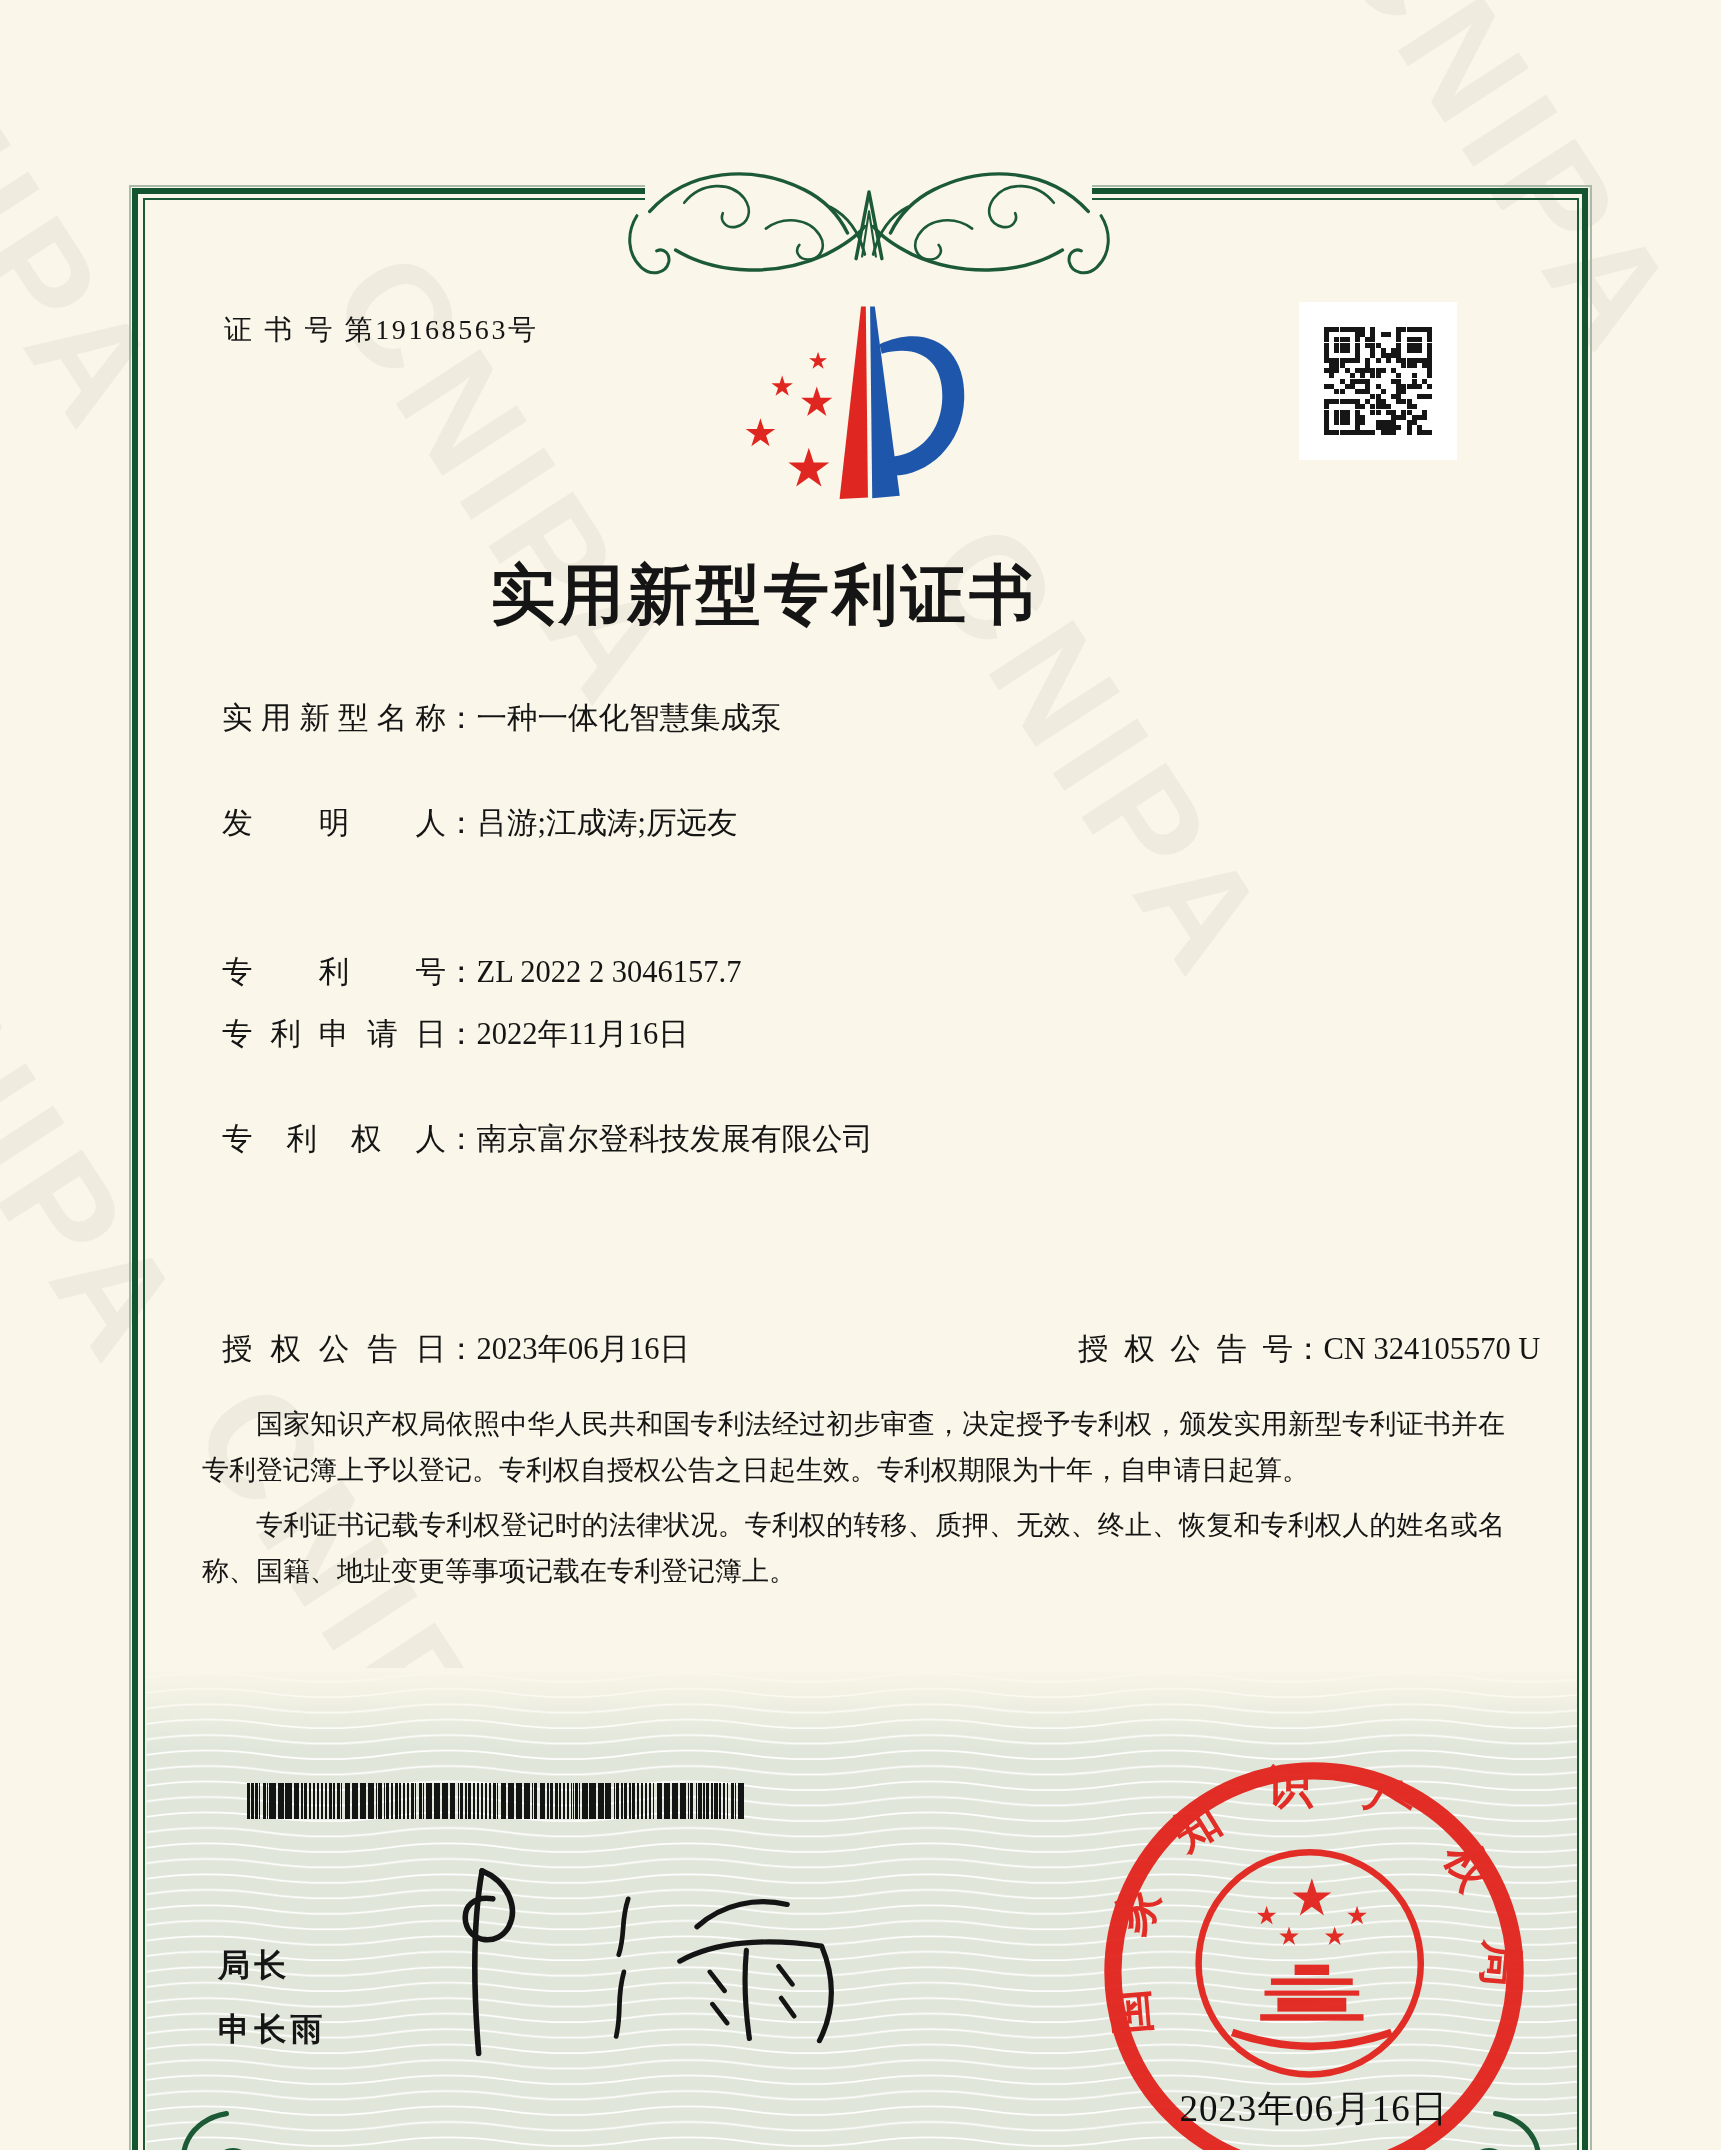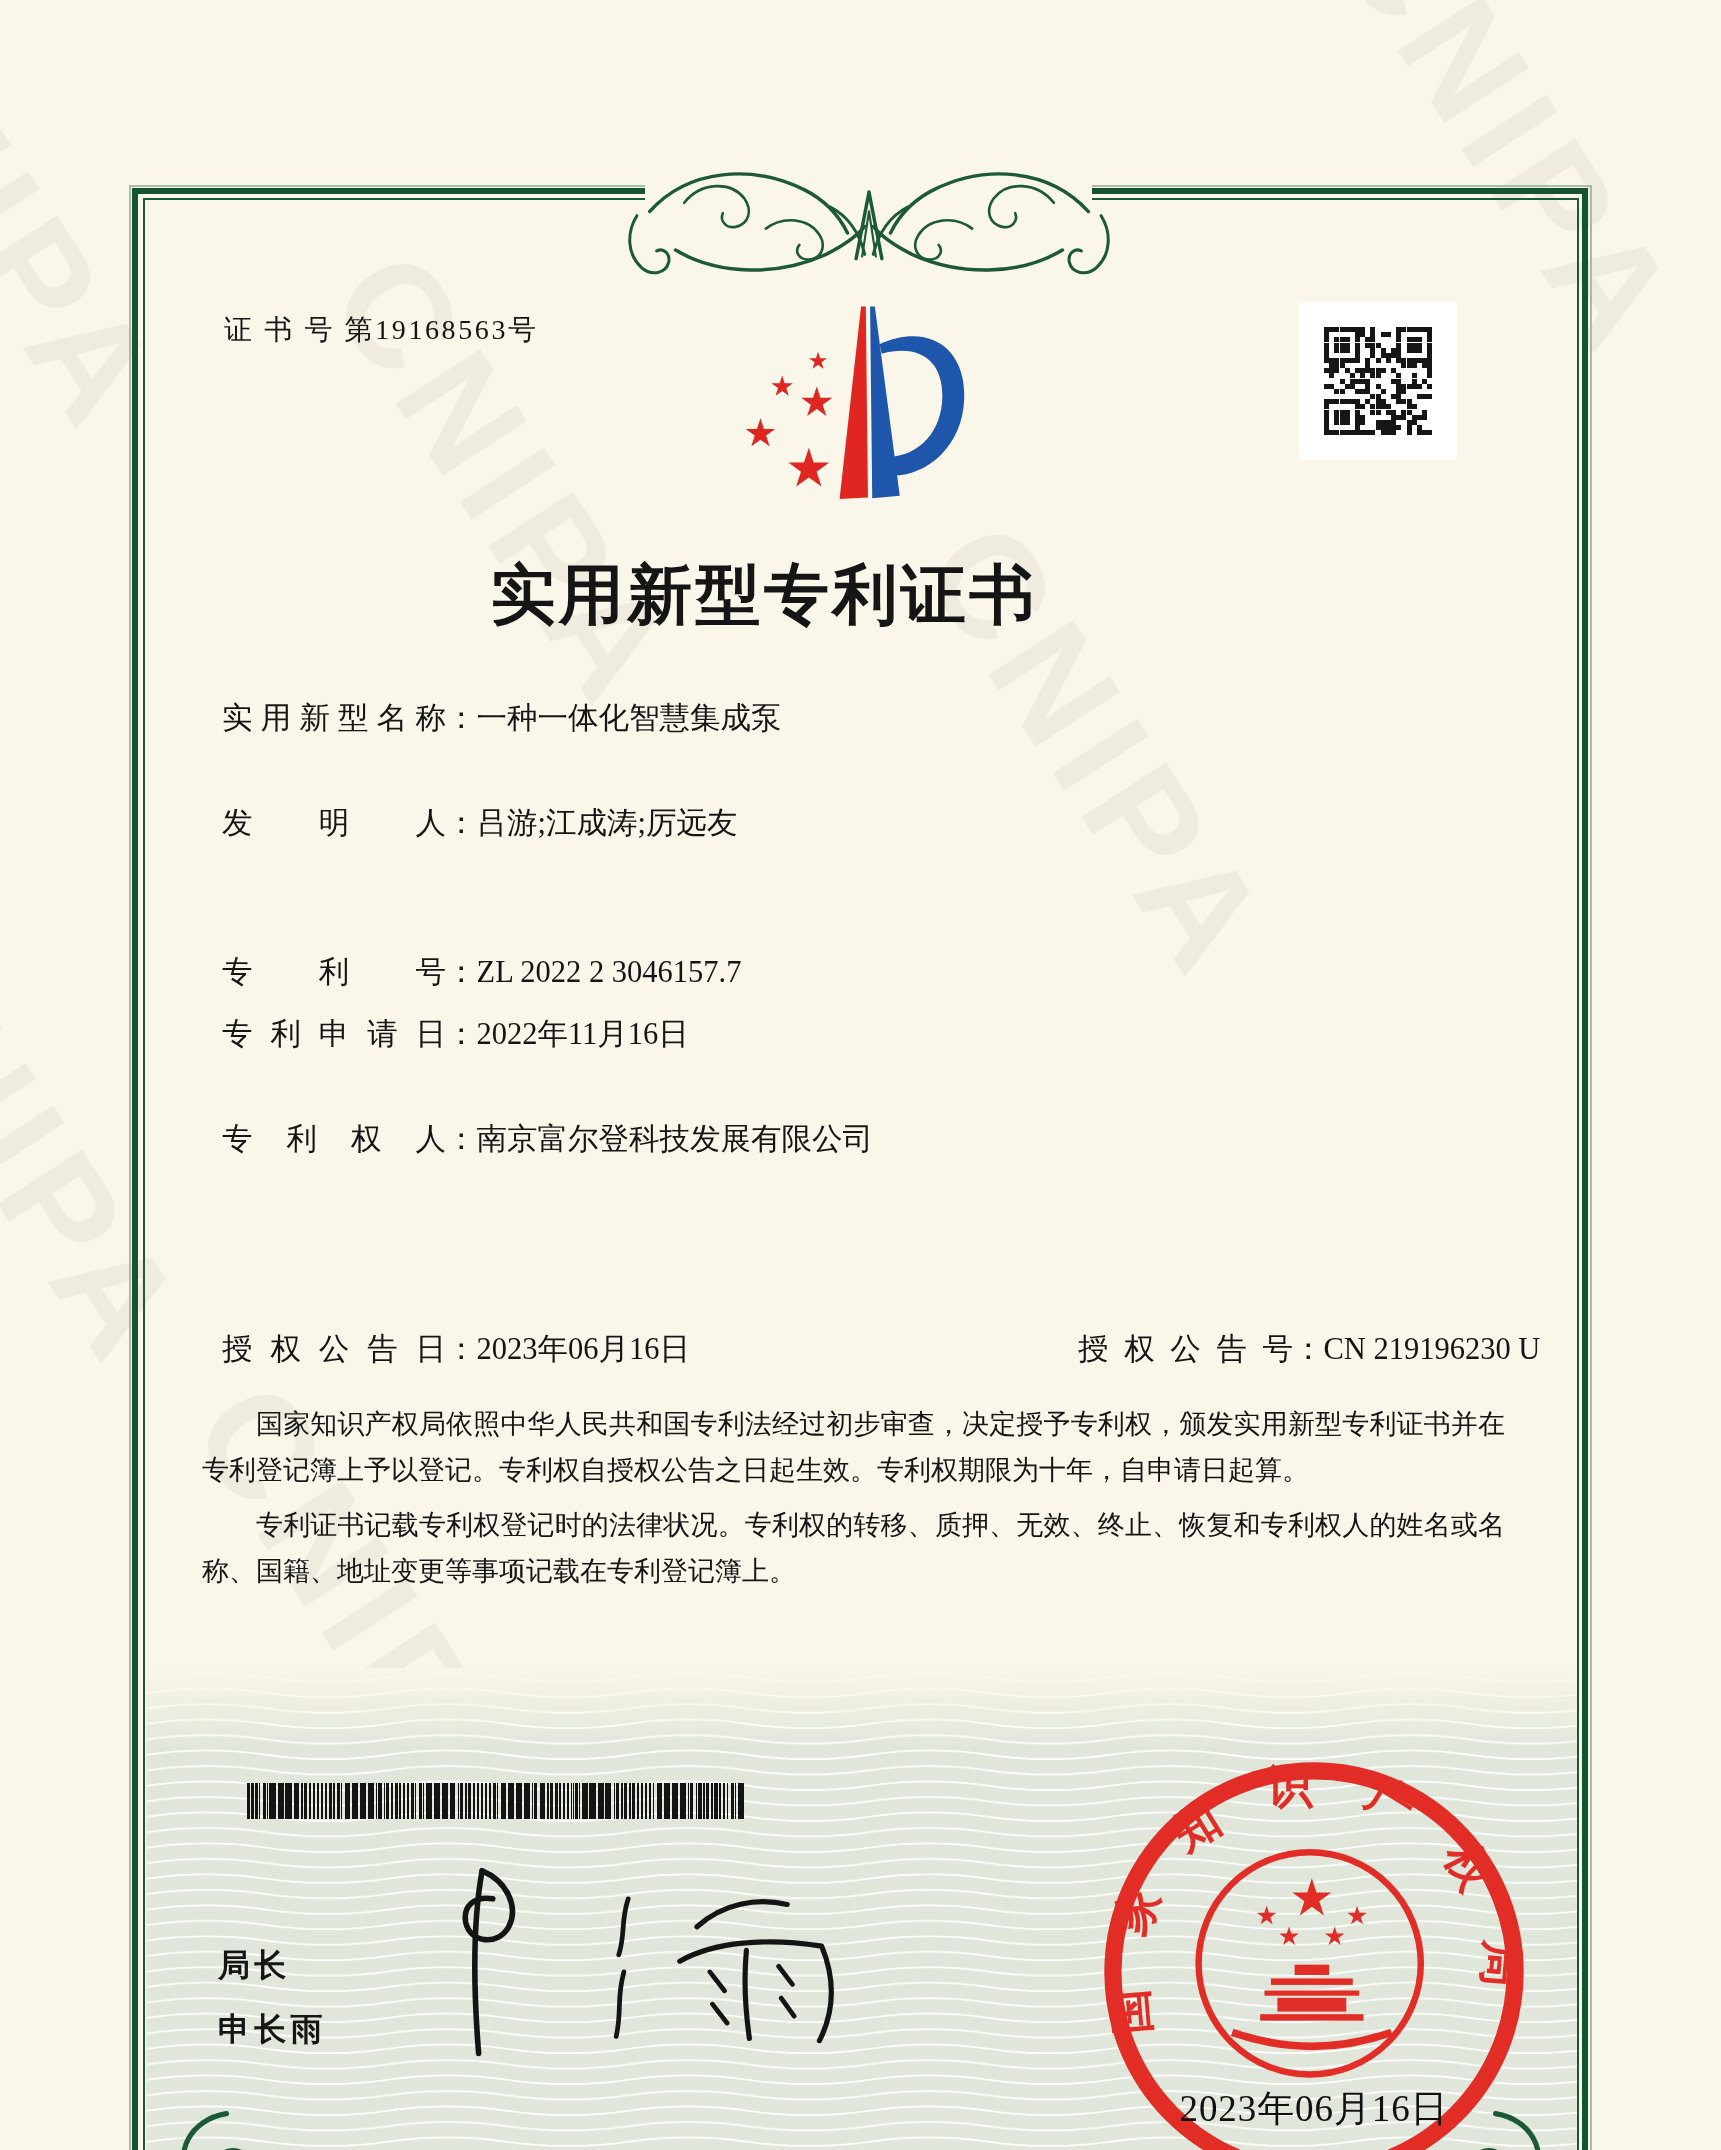--- a/index.html
+++ b/index.html
@@ -414,21 +414,21 @@
   </div>
   <div class="frow" style="top:1014px">
     <span class="flabel">专利申请日</span><span class="fcolon">：</span><span>2022年11月16日</span>
   </div>
   <div class="frow" style="top:1119px">
     <span class="flabel">专利权人</span><span class="fcolon">：</span><span>南京富尔登科技发展有限公司</span>
   </div>
   <div class="frow" style="top:1329px">
     <span class="flabel">授权公告日</span><span class="fcolon">：</span><span>2023年06月16日</span>
     <span class="frow2">
-      <span class="flabel2">授权公告号</span><span class="fcolon">：</span><span>CN 219196230 U</span>
+      <span class="flabel2">授权公告号</span><span class="fcolon">：</span><span>CN 324105570 U</span>
     </span>
   </div>
 
   <div class="paras">
     <p>国家知识产权局依照中华人民共和国专利法经过初步审查，决定授予专利权，颁发实用新型专利证书并在专利登记簿上予以登记。专利权自授权公告之日起生效。专利权期限为十年，自申请日起算。</p>
     <p>专利证书记载专利权登记时的法律状况。专利权的转移、质押、无效、终止、恢复和专利权人的姓名或名称、国籍、地址变更等事项记载在专利登记簿上。</p>
   </div>
 
   <div class="barcode"></div>
 

